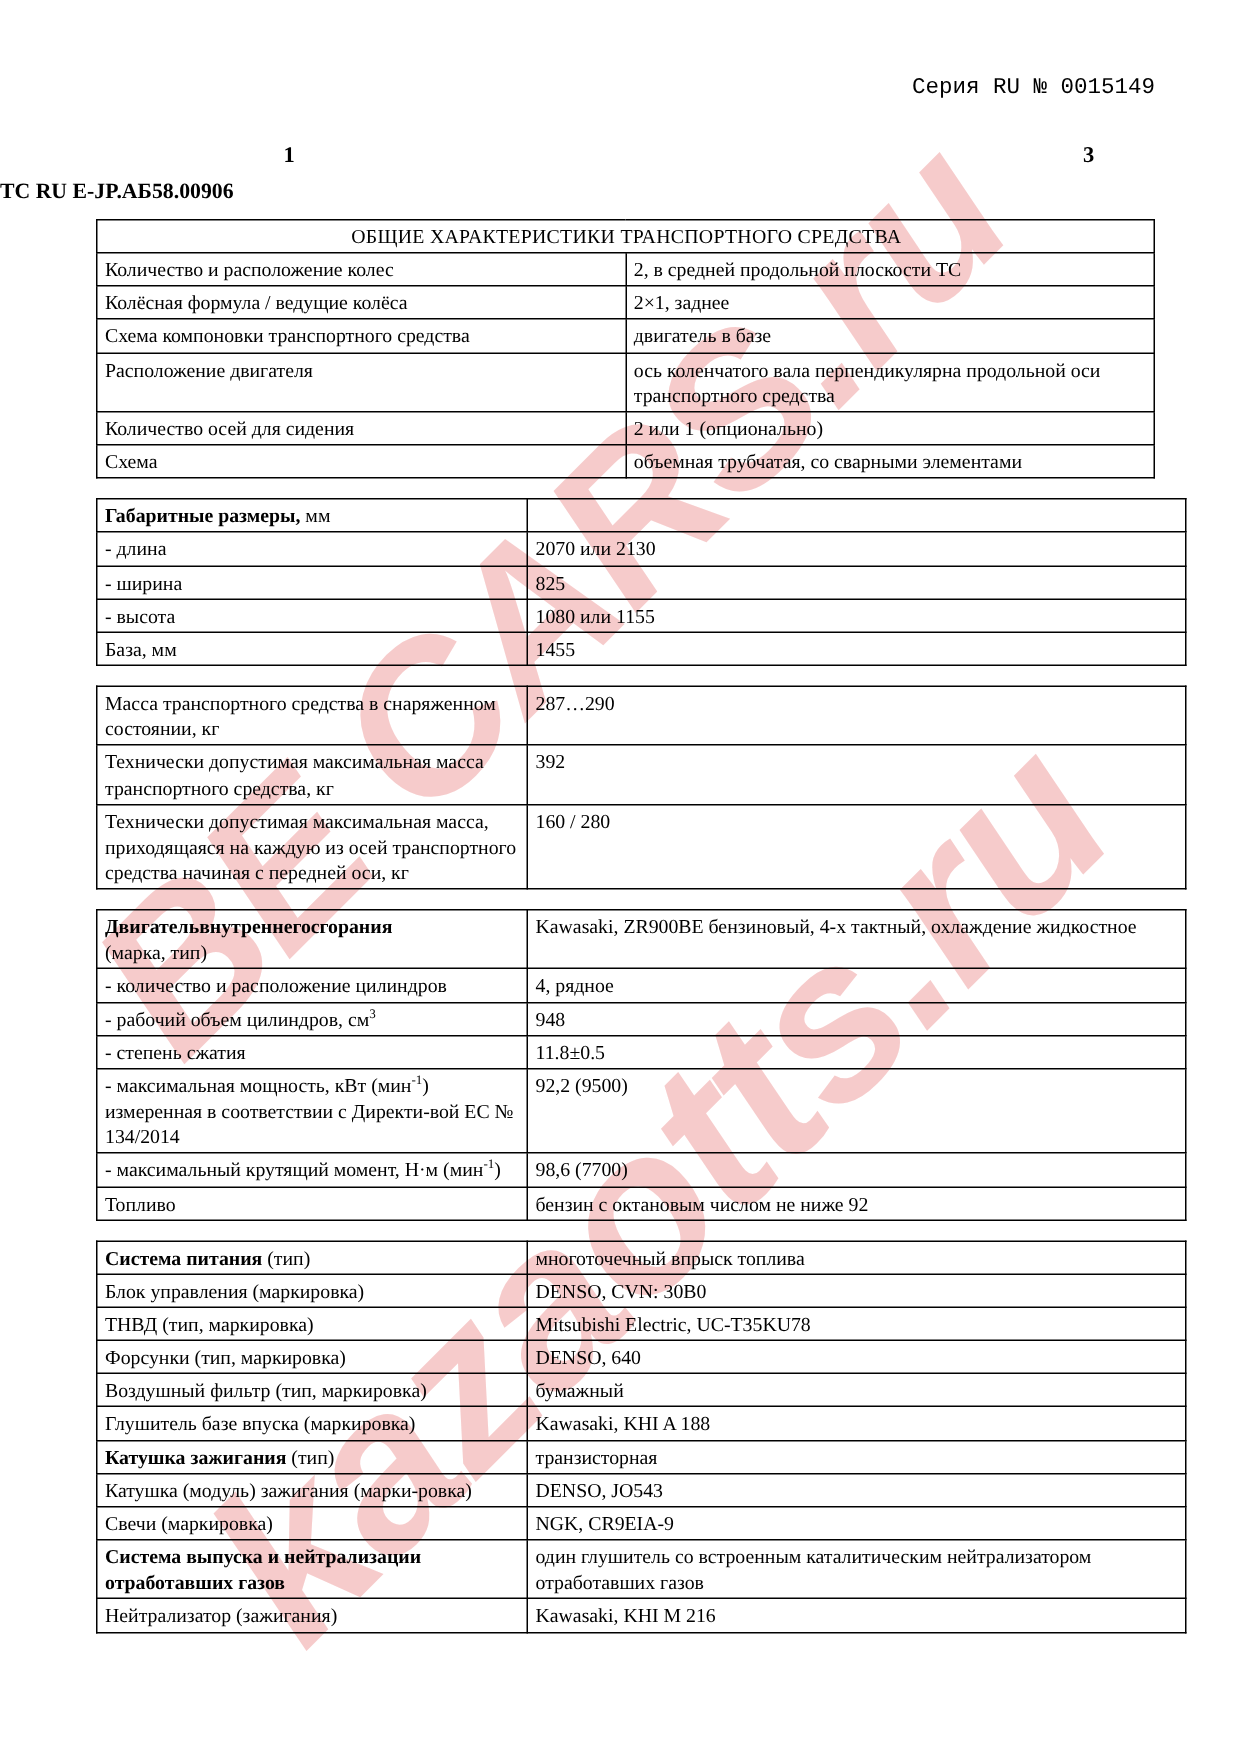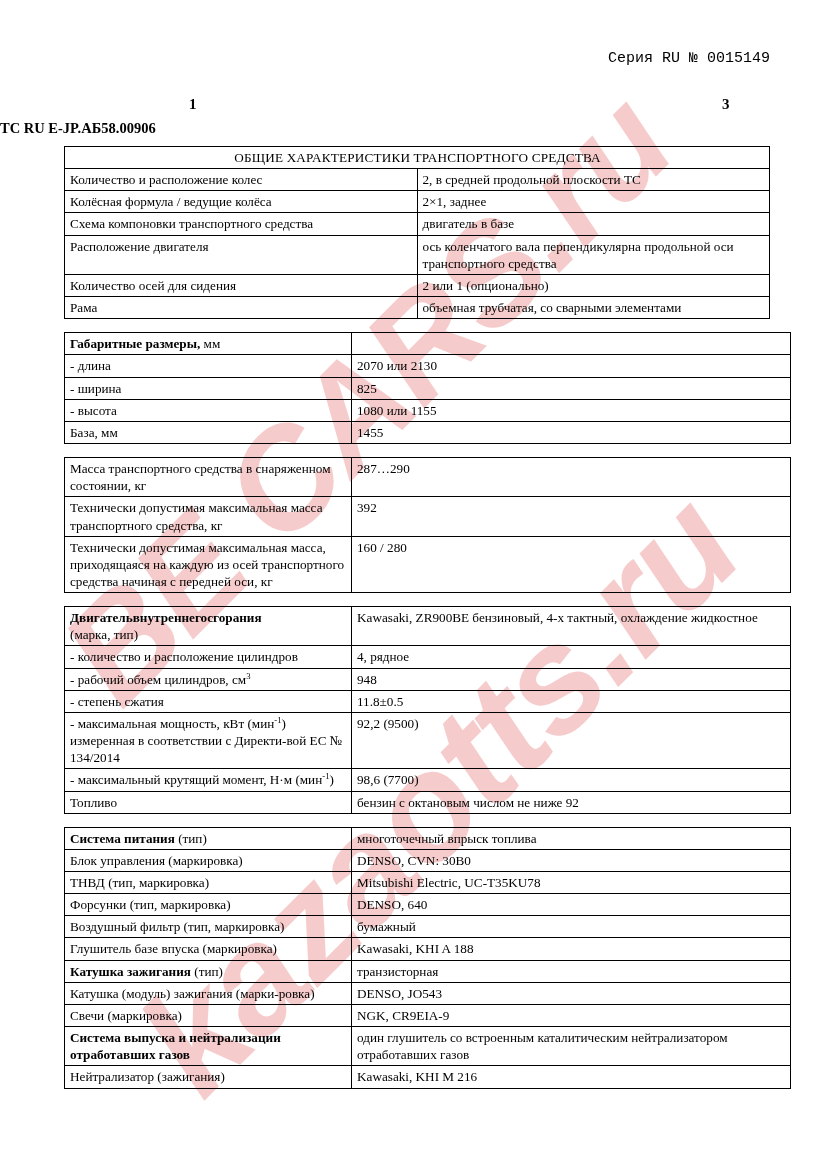--- a/index.html
+++ b/index.html
@@ -173,21 +173,21 @@
         </tr>
         <tr>
           <td class="c1">Расположение двигателя</td>
           <td class="c2">ось коленчатого вала перпендикулярна продольной оси транспортного средства</td>
         </tr>
         <tr>
           <td class="c1">Количество осей для сидения</td>
           <td class="c2">2 или 1 (опционально)</td>
         </tr>
         <tr>
-          <td class="c1">Рама</td>
+          <td class="c1">Схема</td>
           <td class="c2">объемная трубчатая, со сварными элементами</td>
         </tr>
       </tbody>
     </table>
 
     <table class="spec">
       <tbody>
         <tr>
           <td class="c1"><span class="b">Габаритные размеры,</span><span> мм</span></td>
           <td class="c2"></td>

